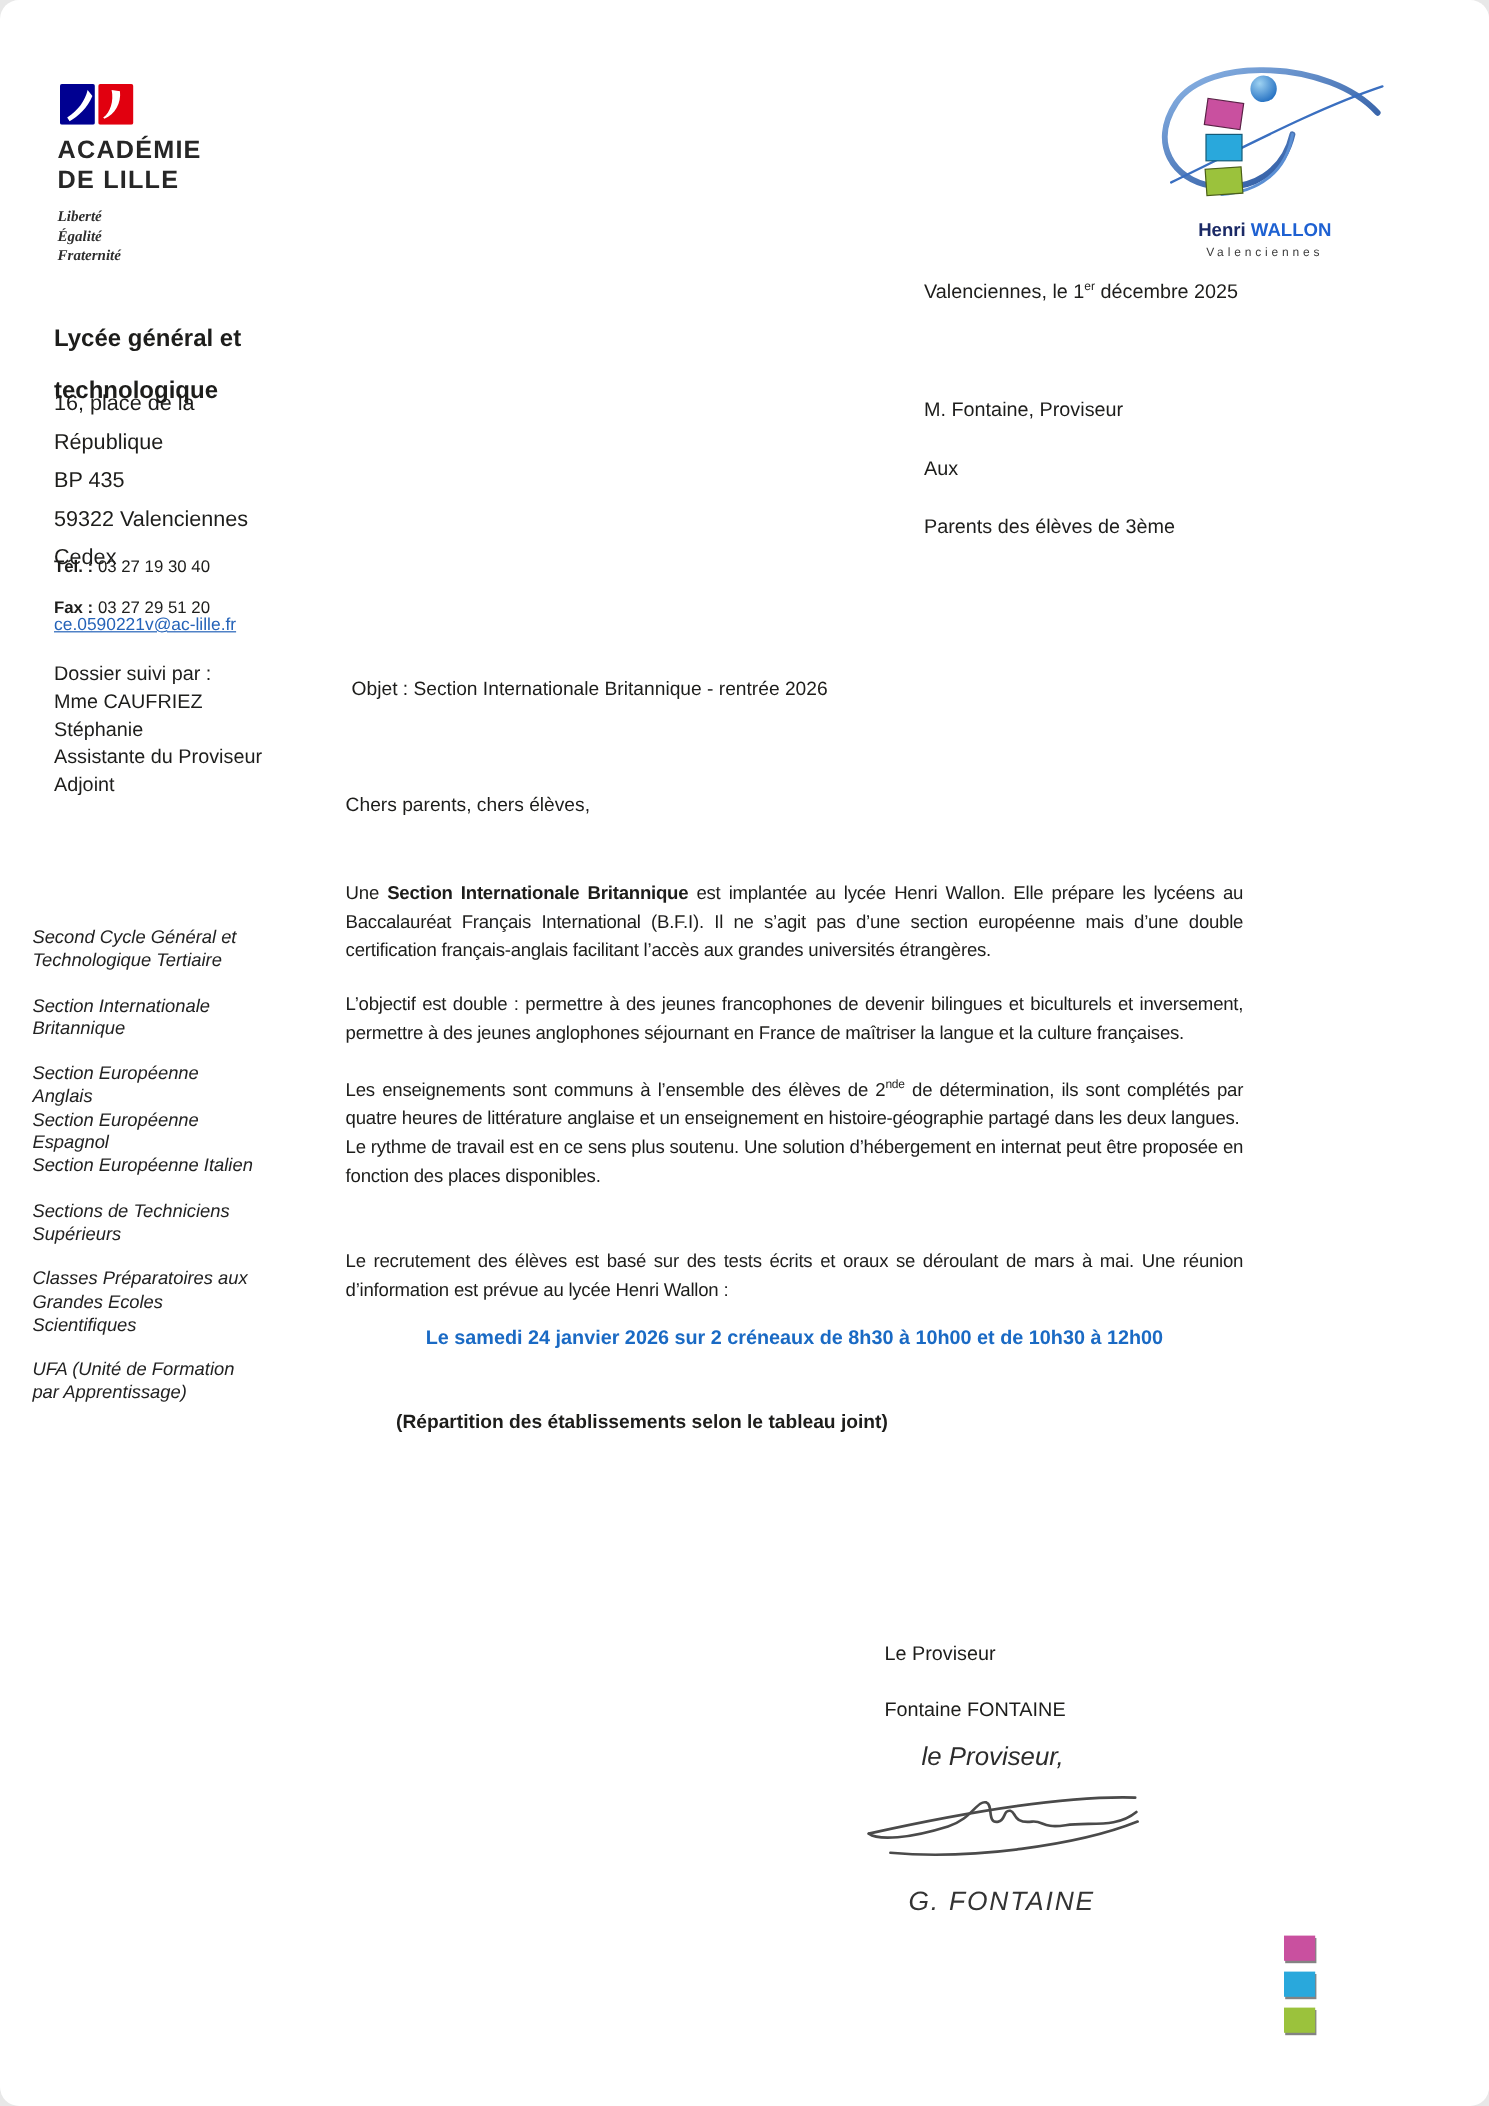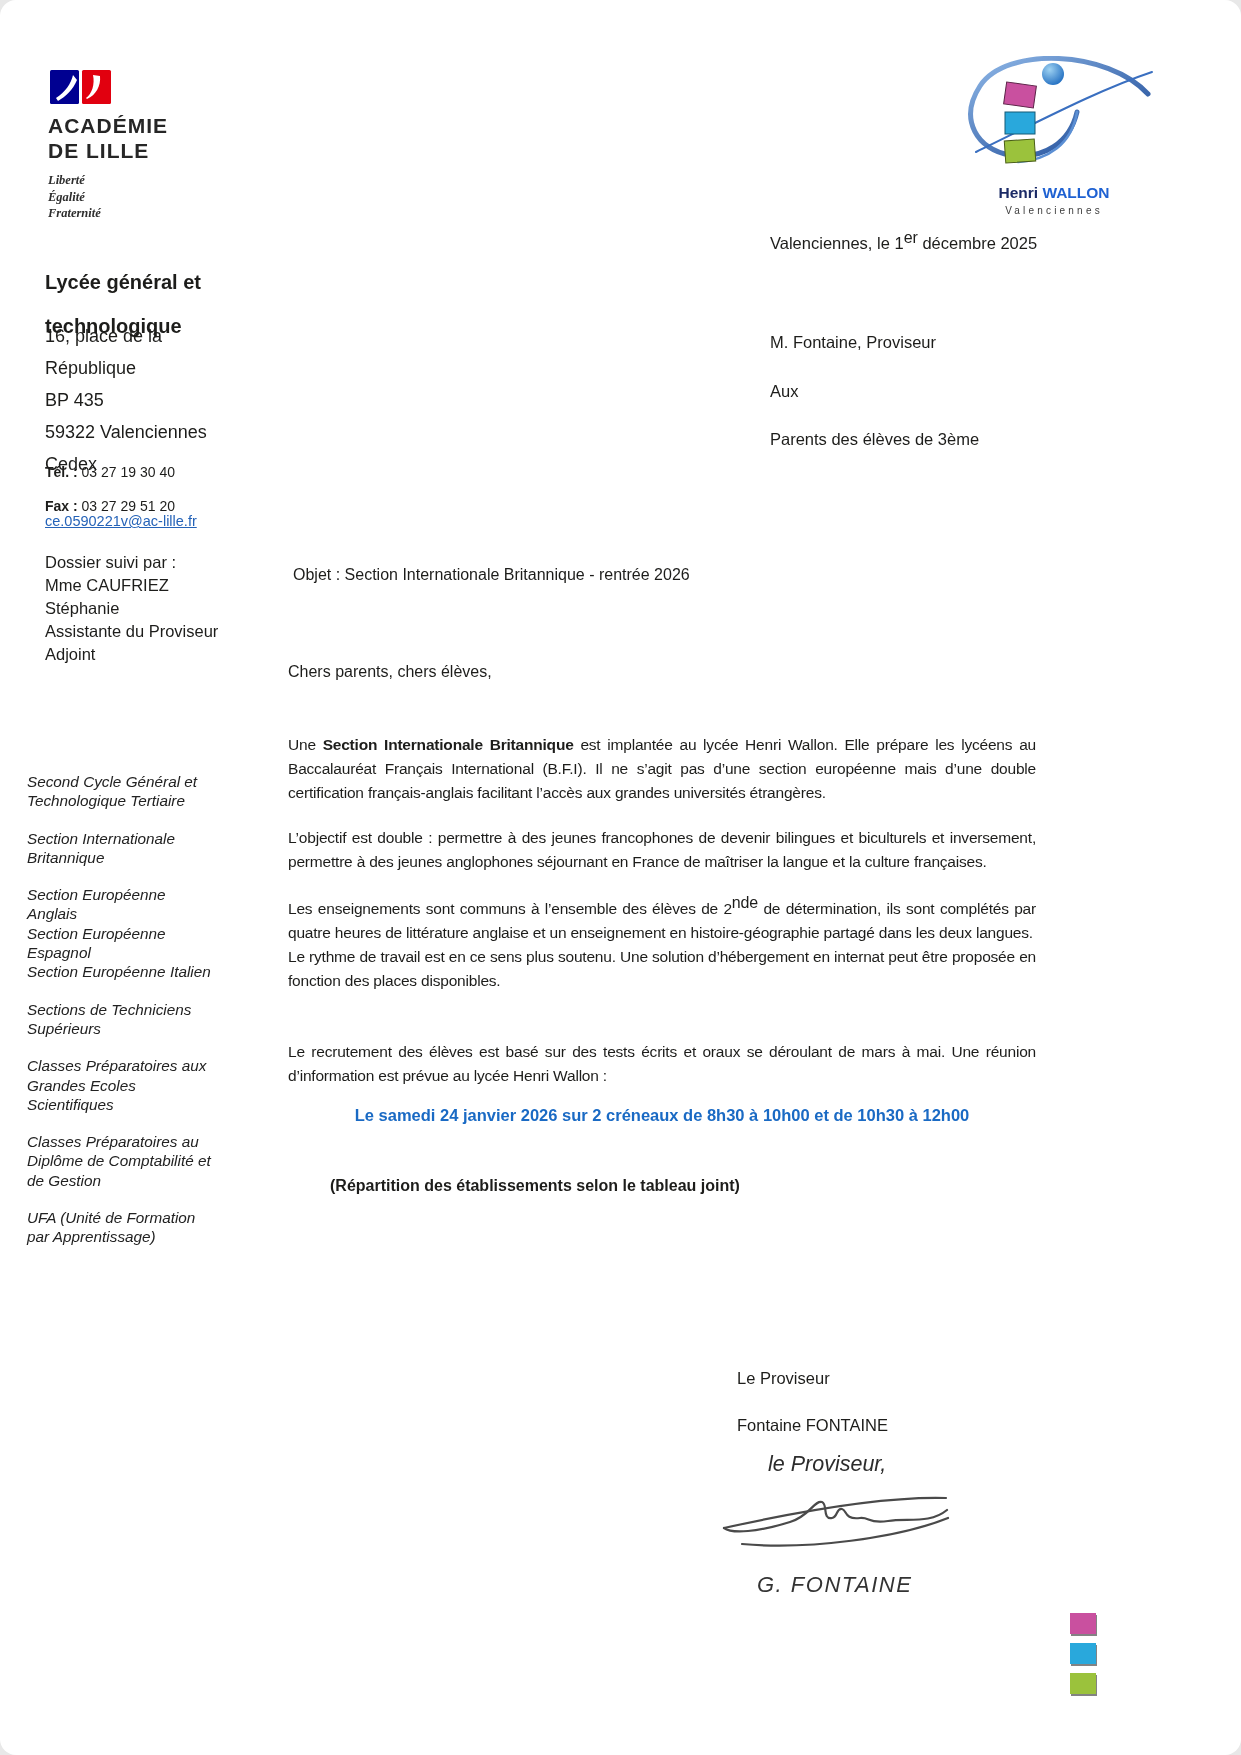--- a/index.html
+++ b/index.html
@@ -23,21 +23,21 @@
   
   .wallon { left:948px; top:56px; width:212px; }
   .wallon svg { display:block; }
   .wallon-name { text-align:center; margin-top:18px; font-size:15.5px; font-weight:700; }
   .wn-first { color:#1b2a66; }
   .wn-last  { color:#1e61d2; }
   .wallon-city { text-align:center; margin-top:3px; font-size:10px; letter-spacing:3.2px; color:#3c3c3c; }
 
   
   .dateline  { left:770px; top:234px; font-size:16.5px; }
-  .sp { font-size:16px; vertical-align:super; line-height:0; }
+  .sp { font-size:10px; vertical-align:super; line-height:0; }
   .recip-from { left:770px; top:333px; font-size:16.5px; }
   .recip-aux  { left:770px; top:382px; font-size:16.5px; }
   .recip-to   { left:770px; top:430px; font-size:16.5px; }
 
   
   .school-name    { left:45px; top:260px; font-size:20px; font-weight:700; line-height:44px; }
   .school-address { left:45px; top:320px; font-size:18px; line-height:32px; }
   .tel-line { left:45px; top:464px; font-size:14px; }
   .fax-line { left:45px; top:498px; font-size:14px; }
   .email    { left:45px; top:513px; font-size:14.5px; color:#2563b8; text-decoration:underline; cursor:pointer; }
@@ -146,23 +146,20 @@
     <p>Section Européenne
 Anglais
 Section Européenne
 Espagnol
 Section Européenne Italien</p>
     <p>Sections de Techniciens
 Supérieurs</p>
     <p>Classes Préparatoires aux
 Grandes Ecoles
 Scientifiques</p>
-    <p>Classes Préparatoires au
-Diplôme de Comptabilité et
-de Gestion</p>
     <p>UFA (Unité de Formation
 par Apprentissage)</p>
   </div>
 
   <div class="abs objet">Objet : Section Internationale Britannique - rentrée 2026</div>
   <div class="abs salut">Chers parents, chers élèves,</div>
 
   <div class="abs par p1"><span>Une </span><span class="b">Section Internationale Britannique</span><span> est implantée au lycée Henri Wallon. Elle prépare les lycéens au Baccalauréat Français International (B.F.I). Il ne s’agit pas d’une section européenne mais d’une double certification français-anglais facilitant l’accès aux grandes universités étrangères.</span></div>
 
   <div class="abs par p2">L’objectif est double : permettre à des jeunes francophones de devenir bilingues et biculturels et inversement, permettre à des jeunes anglophones séjournant en France de maîtriser la langue et la culture françaises.</div>

